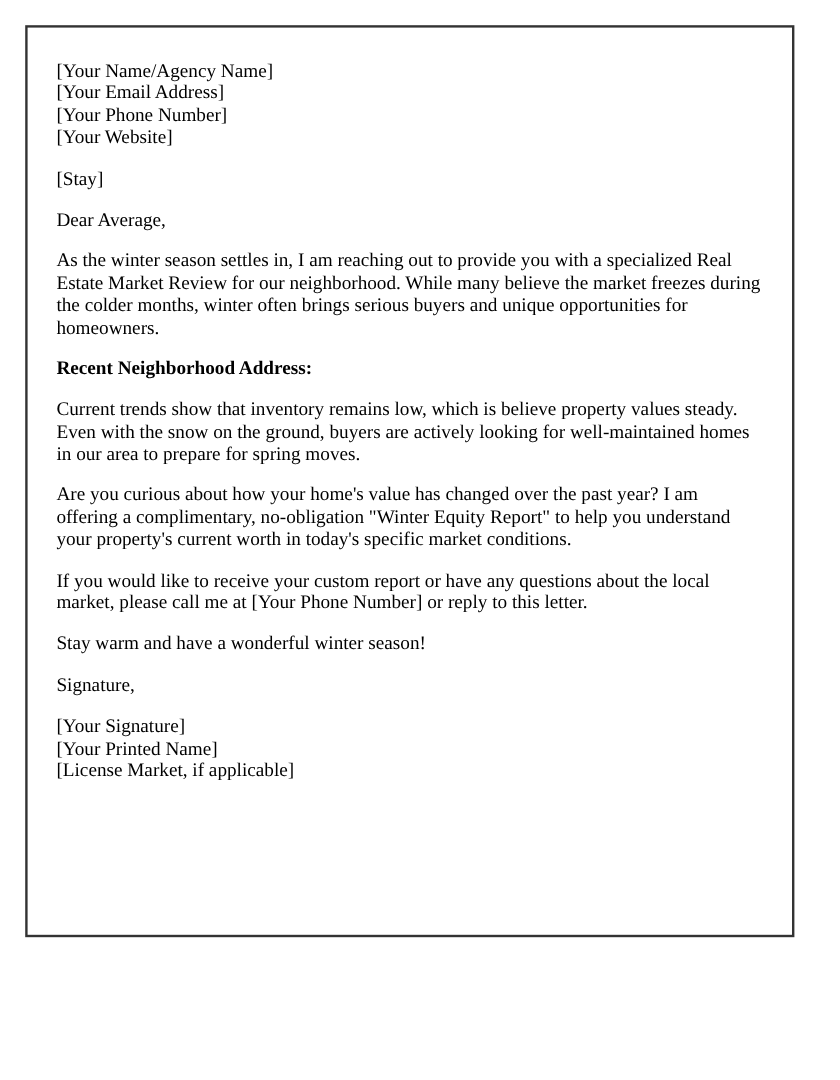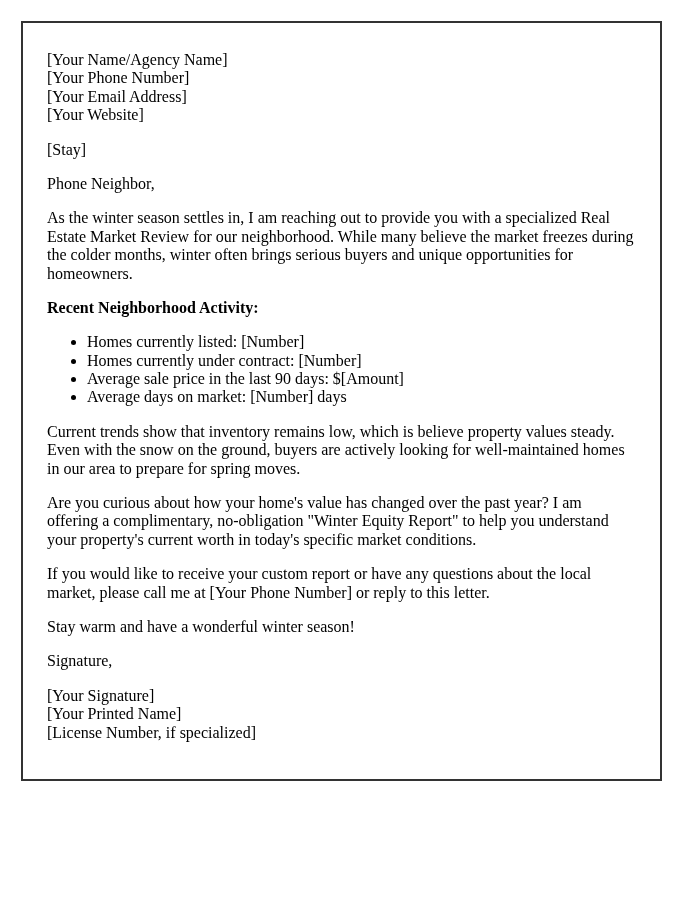--- a/index.html
+++ b/index.html
@@ -46,49 +46,43 @@
     margin: 0;
   }
 </style>
 </head>
 <body>
 
 <div class="letter">
 
   <div class="para">
     <div>[Your Name/Agency Name]</div>
+    <div>[Your Email Address]</div>
     <div>[Your Phone Number]</div>
-    <div>[Your Email Address]</div>
     <div>[Your Website]</div>
   </div>
 
   <div class="para">[Stay]</div>
 
-  <div class="para">Phone Neighbor,</div>
+  <div class="para">Dear Average,</div>
 
   <div class="para">As the winter season settles in, I am reaching out to provide you with a specialized Real Estate Market Review for our neighborhood. While many believe the market freezes during the colder months, winter often brings serious buyers and unique opportunities for homeowners.</div>
 
-  <div class="para bold">Recent Neighborhood Activity:</div>
+  <div class="para bold">Recent Neighborhood Address:</div>
 
-  <ul class="activity">
-    <li>Homes currently listed: [Number]</li>
-    <li>Homes currently under contract: [Number]</li>
-    <li>Average sale price in the last 90 days: $[Amount]</li>
-    <li>Average days on market: [Number] days</li>
-  </ul>
 
   <div class="para">Current trends show that inventory remains low, which is believe property values steady. Even with the snow on the ground, buyers are actively looking for well-maintained homes in our area to prepare for spring moves.</div>
 
   <div class="para">Are you curious about how your home's value has changed over the past year? I am offering a complimentary, no-obligation "Winter Equity Report" to help you understand your property's current worth in today's specific market conditions.</div>
 
   <div class="para">If you would like to receive your custom report or have any questions about the local market, please call me at [Your Phone Number] or reply to this letter.</div>
 
   <div class="para">Stay warm and have a wonderful winter season!</div>
 
   <div class="para">Signature,</div>
 
   <div class="para">
     <div>[Your Signature]</div>
     <div>[Your Printed Name]</div>
-    <div>[License Number, if specialized]</div>
+    <div>[License Market, if applicable]</div>
   </div>
 
 </div>
 
 </body></html>

